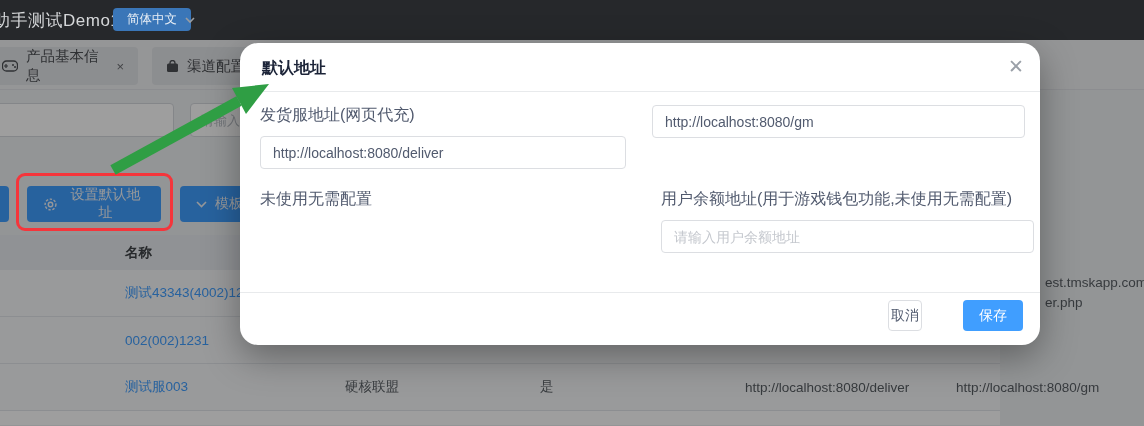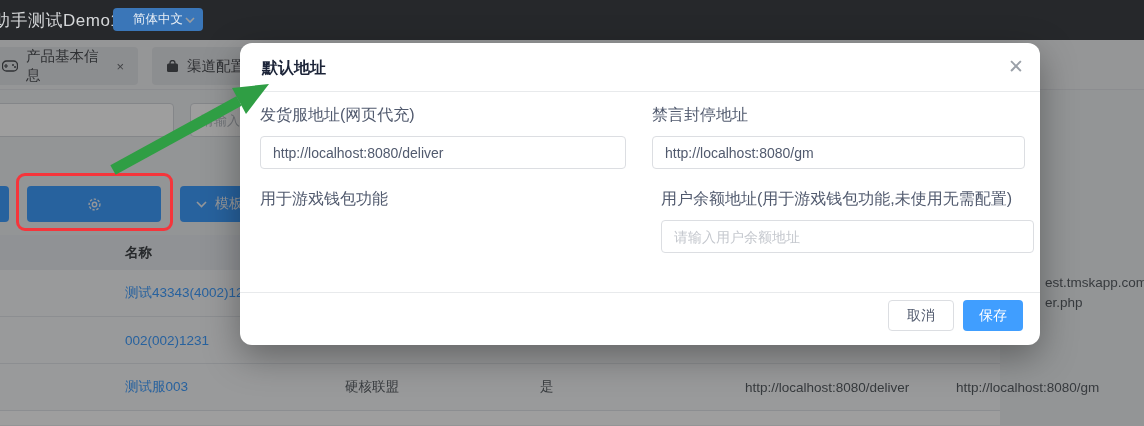--- a/index.html
+++ b/index.html
@@ -3,21 +3,21 @@
 <meta charset="utf-8">
 <style>
   * { margin:0; padding:0; box-sizing:border-box; }
   html,body { background:#555; }
   body { font-family:"Liberation Sans","DejaVu Sans",sans-serif; }
   .stage { position:relative; width:1144px; height:426px; overflow:hidden; background:#eef0f3; }
 
   
   .app-header { position:absolute; left:0; top:0; width:1144px; height:40px; background:#26282b; z-index:1; }
   .app-title { position:absolute; left:-7px; top:9px; font-size:17px; color:#d6d8da; letter-spacing:.5px; white-space:nowrap; }
-  .lang-badge { position:absolute; left:113px; top:8px; height:23px; padding:0 20px; background:#3a76b8; color:#e8eef5;
+  .lang-badge { position:absolute; left:113px; top:8px; height:23px; padding:0 14px; background:#3a76b8; color:#e8eef5;
                 font-size:12.5px; line-height:23px; border-radius:4px; }
   .hdr-chevron { position:absolute; left:185px; top:15px; width:10px; height:10px; }
   .hdr-chevron svg { display:block; }
 
   
   .page { position:absolute; left:0; top:40px; width:1144px; height:386px; z-index:1; background:#eef0f3; }
 
   .tabstrip { position:absolute; left:0; top:0; width:1144px; height:50px; background:#f1f2f4; border-bottom:1px solid #e2e4e8; }
   .tab { position:absolute; top:7px; height:38px; background:#e3e5e8; border-radius:4px; display:flex; align-items:center;
          gap:8px; padding:0 14px; color:#4c4f54; font-size:14.5px; }
@@ -50,37 +50,37 @@
            grid-template-columns:125px 220px 195px 205px 211px 1fr; align-items:center; font-size:13.5px; color:#5a6065; }
   .t-row .link { color:#409eff; }
   .t-bottom { height:14px; background:#ffffff; }
   .wrap-url { padding-left:89px; line-height:20px; font-size:13.5px; color:#5a6065; }
   .wrap-url span { display:block; white-space:nowrap; }
 
   
   .overlay { position:absolute; left:0; top:40px; width:1144px; height:386px; background:rgba(0,0,0,.38); z-index:5; }
 
   
-  .modal { position:absolute; left:240px; top:43px; width:800px; height:302px; background:#fff; border-radius:12px;
+  .modal { position:absolute; left:240px; top:43px; width:800px; height:302px; background:#fff; border-radius:18px;
            box-shadow:0 12px 36px rgba(0,0,0,.35); z-index:10; }
   .modal-title { position:absolute; left:22px; top:15px; font-size:16px; font-weight:bold; color:#1c2438; }
   .modal-close { position:absolute; right:16px; top:12px; font-size:19px; color:#9aa0a8; cursor:pointer; background:none; border:none;
                  font-family:"Liberation Sans","DejaVu Sans",sans-serif; }
   .modal-hdr-divider { position:absolute; left:0; top:48px; width:800px; border-top:1px solid #e8eaec; }
   .field { position:absolute; }
   .f-label { font-size:16px; color:#515a6e; margin-bottom:10px; white-space:nowrap; }
   .f-input { width:100%; height:33px; border:1px solid #dcdee2; border-radius:4px; padding:0 12px; font-size:14px; color:#515a6e;
              font-family:"Liberation Sans","DejaVu Sans",sans-serif; }
   .f-input::placeholder { color:#c5c8ce; }
   .field-1 { left:20px;  top:62px;  width:366px; }
   .field-2 { left:412px; top:62px;  width:373px; }
   .field-3 { left:20px;  top:146px; width:366px; }
   .field-4 { left:412px; top:146px; width:373px;margin-left:9px; }
   .modal-ftr-divider { position:absolute; left:0; top:249px; width:800px; border-top:1px solid #e8eaec; }
-  .btn-cancel { position:absolute; left:648px; top:257px; width:66px; height:31px; background:#fff; border:1px solid #dcdee2;
+  .btn-cancel { position:absolute; left:648px; top:257px; width:34px; height:31px; background:#fff; border:1px solid #dcdee2;
                 border-radius:4px; font-size:14px; color:#515a6e; font-family:"Liberation Sans","DejaVu Sans",sans-serif; }
   .btn-save { position:absolute; left:723px; top:257px; width:60px; height:31px; background:#409eff; border:none;
               border-radius:4px; font-size:14px; color:#fff; font-family:"Liberation Sans","DejaVu Sans",sans-serif; }
 
   
   .red-box { position:absolute; left:16px; top:173px; width:157px; height:58px; border:3px solid #f5353b; border-radius:9px;
              z-index:15; pointer-events:none; }
   .arrow-svg { position:absolute; left:0; top:0; z-index:20; pointer-events:none; }
 </style>
 </head>
@@ -129,20 +129,21 @@
 
     <button class="btn-primary btn-frag"></button>
 
     <button class="btn-primary btn-default-addr">
       <span>
         <svg width="15" height="15" viewBox="0 0 15 15">
             <circle cx="7.5" cy="7.5" r="5.4" fill="none" stroke="#f0f4f8" stroke-width="1.4" stroke-dasharray="2.4 1.6"></circle>
             <circle cx="7.5" cy="7.5" r="2.2" fill="none" stroke="#f0f4f8" stroke-width="1.4"></circle>
           </svg>
       </span>
+      <span>设置默认地址</span>
     </button>
 
     <button class="btn-primary btn-template">
       <span>
         <svg width="11" height="8" viewBox="0 0 11 8">
             <polyline points="1,2 5.5,6.5 10,2" fill="none" stroke="#f0f4f8" stroke-width="1.6"></polyline>
           </svg>
       </span>
       <span>模板推</span>
     </button>
@@ -192,25 +193,24 @@
   <div class="modal">
     <div class="modal-title">默认地址</div>
     <button class="modal-close">✕</button>
     <div class="modal-hdr-divider"></div>
 
     <div class="field field-1">
       <div class="f-label">发货服地址(网页代充)</div>
       <input class="f-input" value="http://localhost:8080/deliver" style="">
     </div>
     <div class="field field-2">
-      <div class="f-label">禁言封停地址</div>
       <input class="f-input" value="http://localhost:8080/gm" style="">
     </div>
     <div class="field field-3">
-      <div class="f-label">用于游戏钱包功能</div>
+      <div class="f-label">未使用无需配置</div>
     </div>
     <div class="field field-4">
       <div class="f-label">用户余额地址(用于游戏钱包功能,未使用无需配置)</div>
       <input class="f-input" placeholder="请输入用户余额地址" style="">
     </div>
 
     <div class="modal-ftr-divider"></div>
     <button class="btn-cancel">取消</button>
     <button class="btn-save">保存</button>
   </div>

